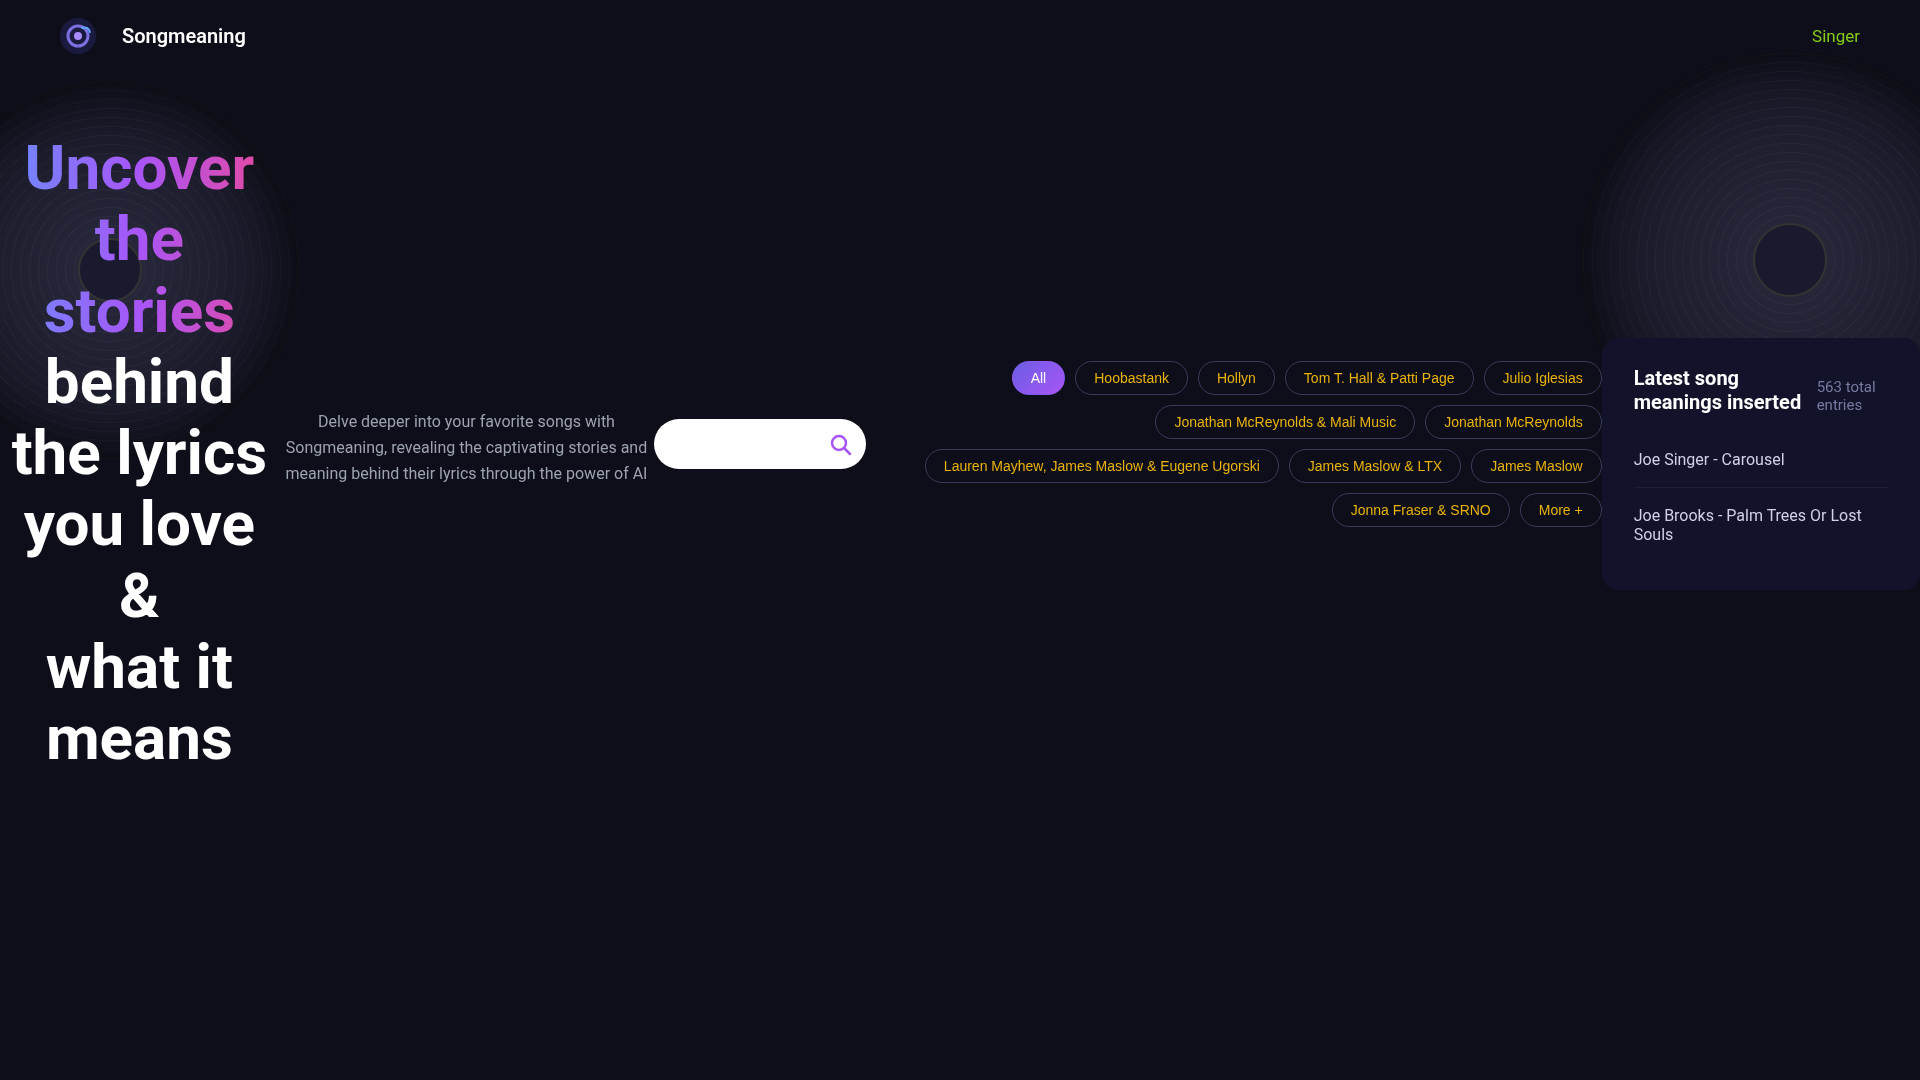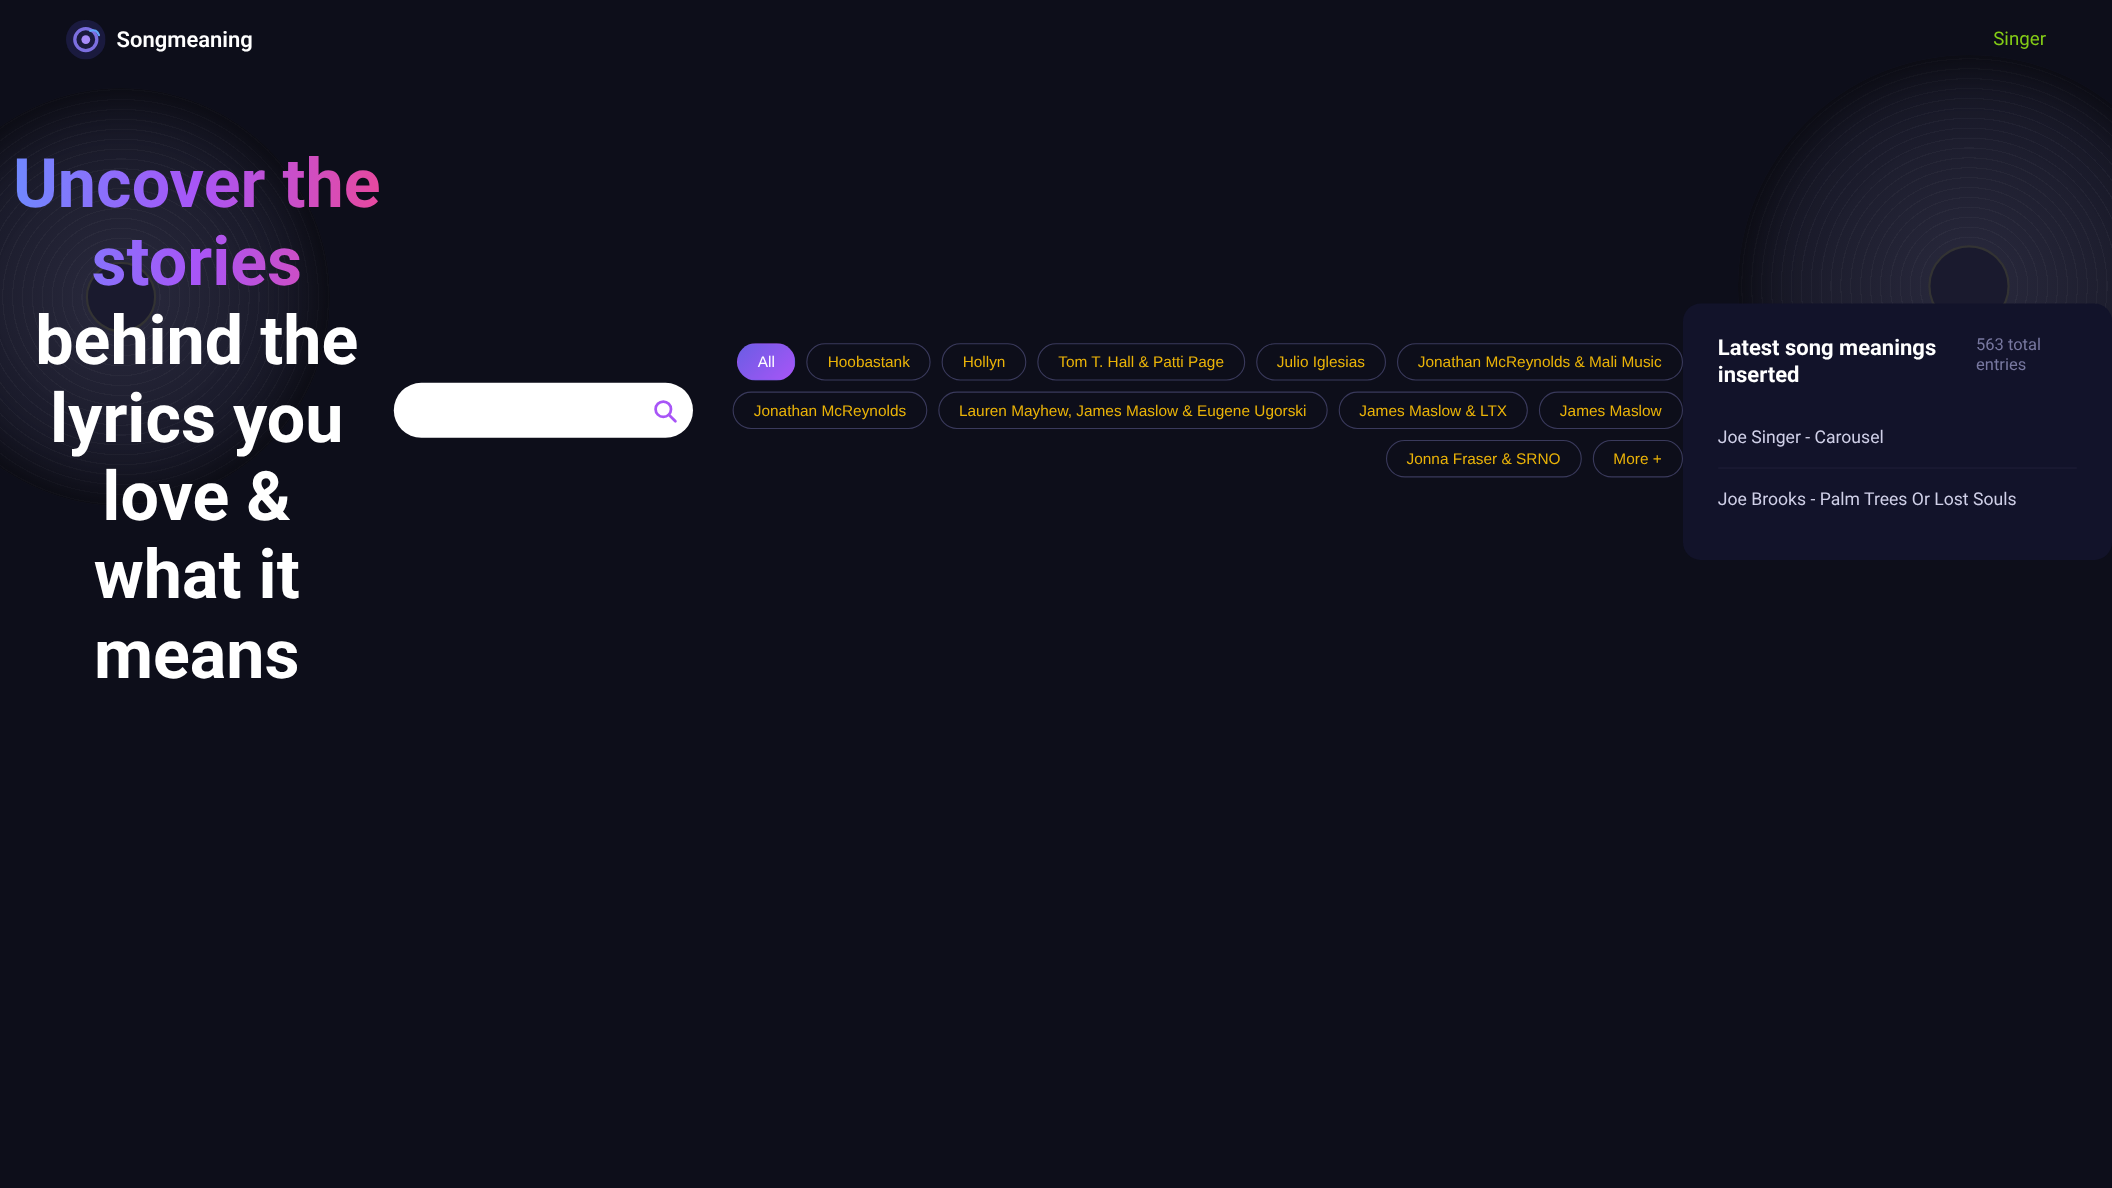--- a/index.html
+++ b/index.html
@@ -80,21 +80,21 @@
       z-index: 10;
       display: flex;
       align-items: center;
       justify-content: space-between;
       padding: 18px 60px;
     }
 
     .logo {
       display: flex;
       align-items: center;
-      gap: 10px;
+      gap: 26px;
     }
 
     .logo-icon {
       width: 36px;
       height: 36px;
     }
 
     .logo-text {
       font-size: 20px;
       font-weight: 600;
@@ -215,21 +215,21 @@
     .latest-panel {
       width: 760px;
       background: #12132a;
       border-radius: 16px;
       padding: 28px 32px;
     }
 
     .latest-header {
       display: flex;
       justify-content: space-between;
-      align-items: flex-start;
+      align-items: flex-end;
       margin-bottom: 18px;
     }
 
     .latest-title {
       font-size: 20px;
       font-weight: 700;
       color: #ffffff;
     }
 
     .latest-count {
@@ -274,20 +274,21 @@
 </nav>
 
 <main class="main">
 
   <h1 class="hero-title">
     <span class="hero-gradient">Uncover the stories</span>
     <span class="hero-plain">behind the lyrics you love &amp;</span>
     <span class="hero-plain">what it means</span>
   </h1>
 
+  <p class="hero-subtitle">Delve deeper into your favorite songs with Songmeaning, revealing the captivating stories and meaning behind their lyrics through the power of AI</p>
 
   <div class="search-container">
     <input class="search-input" type="text" placeholder="" style="">
     <button class="search-btn">
       <svg class="search-icon-svg" viewBox="0 0 24 24" fill="none" xmlns="http://www.w3.org/2000/svg">
         <circle cx="11" cy="11" r="7" stroke="#a855f7" stroke-width="2.5"></circle>
         <line x1="16.5" y1="16.5" x2="22" y2="22" stroke="#a855f7" stroke-width="2.5" stroke-linecap="round"></line>
       </svg>
     </button>
   </div>

